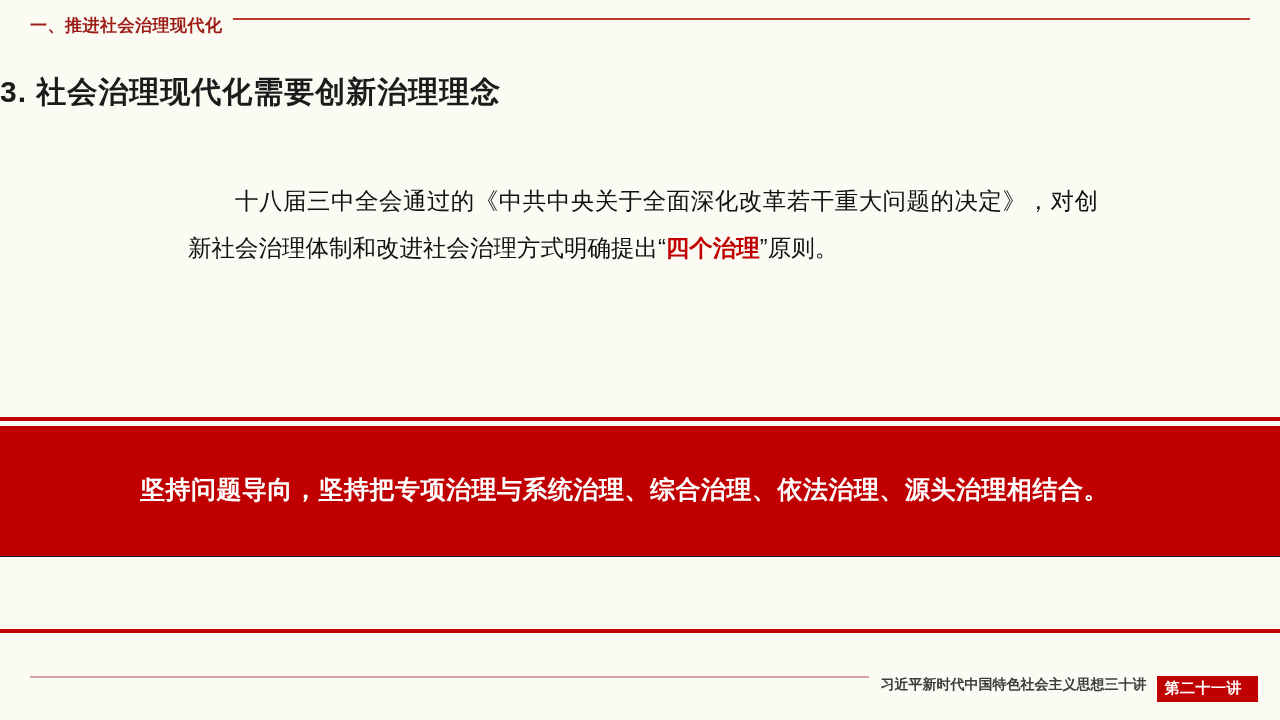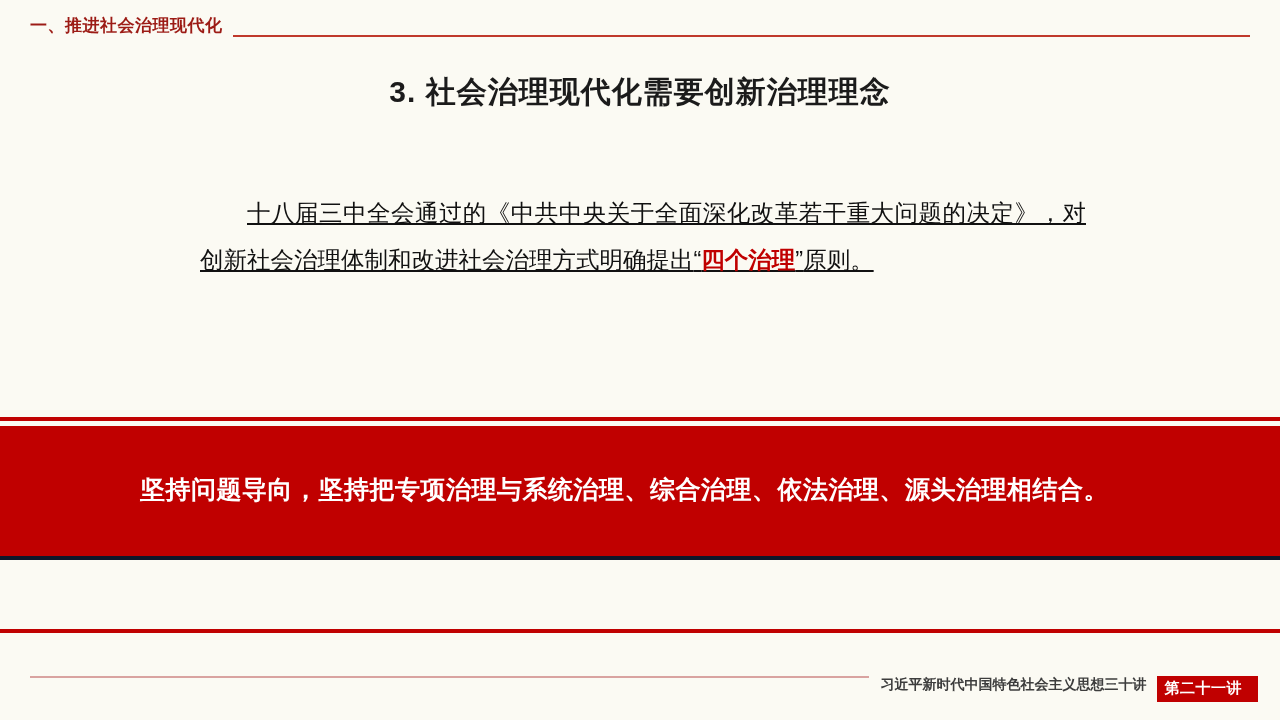--- a/index.html
+++ b/index.html
@@ -20,21 +20,21 @@
     height: 720px;
     background: #fbfaf3;
   }
 
   
   .header {
     position: absolute;
     top: 14px;
     left: 30px;
     display: flex;
-    align-items: flex-end;
+    align-items: flex-start;
     width: 1220px;
   }
   .header-title {
     font-size: 17px;
     font-weight: bold;
     color: #9c1b15;
     white-space: nowrap;
     letter-spacing: 0.5px;
   }
   .header-rule {
@@ -44,59 +44,58 @@
     margin-left: 10px;
     margin-top: 4px;
   }
 
   
   .main-title {
     position: absolute;
     top: 72px;
     left: 0;
     width: 1280px;
-    text-align: center;
+    text-align: left;
     font-size: 30px;
     font-weight: bold;
     color: #1b1b1b;
     letter-spacing: 1px;
   }
 
   
   .body-text {
     position: absolute;
     top: 178px;
     left: 188px;
     width: 910px;
     font-size: 23.5px;
     line-height: 47px;
     color: #111111;
     text-align: justify;
   }
   .para {
-    margin: 12px;
+    margin: 0;
     text-indent: 2em;
-    text-decoration: underline;
   }
   .hl {
     color: #c00000;
     font-weight: bold;
   }
 
   
   .callout {
     position: absolute;
     top: 423px;
     left: 0;
     width: 1280px;
     background: #c00000;
     padding: 40px 0 44px 0;
     box-sizing: border-box;
     border-top: 3px solid #fbfaf3;
-    border-bottom: 4px solid #0f172a;
+    border-bottom: 1px solid #0f172a;
   }
   .callout-inner {
     width: 1100px;
     margin: 0 auto;
     color: #ffffff;
     font-size: 25px;
     font-weight: bold;
     line-height: 46px;
     text-indent: 2em;
     letter-spacing: 0.5px;

